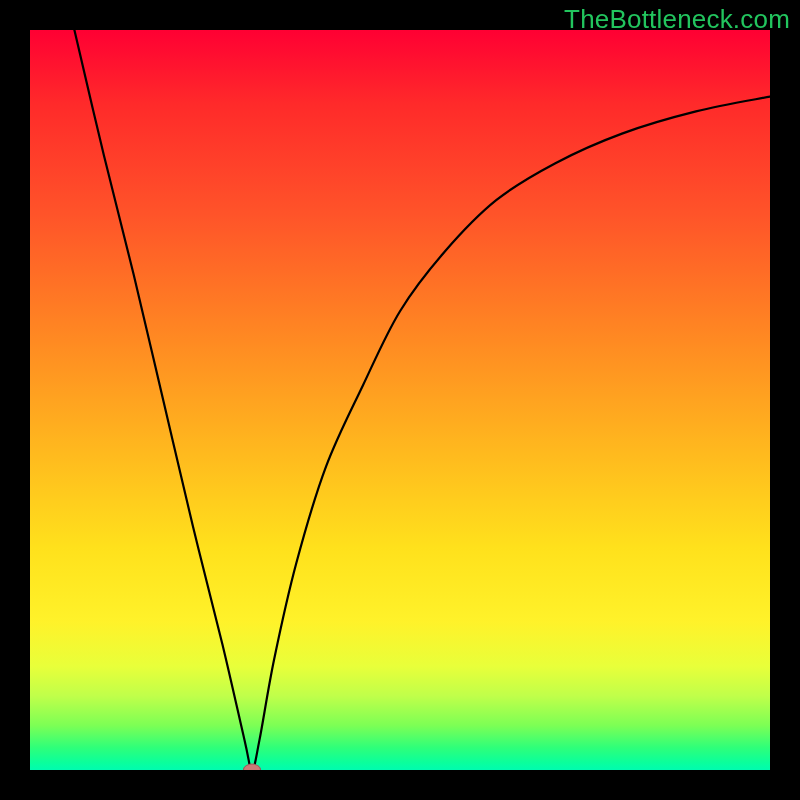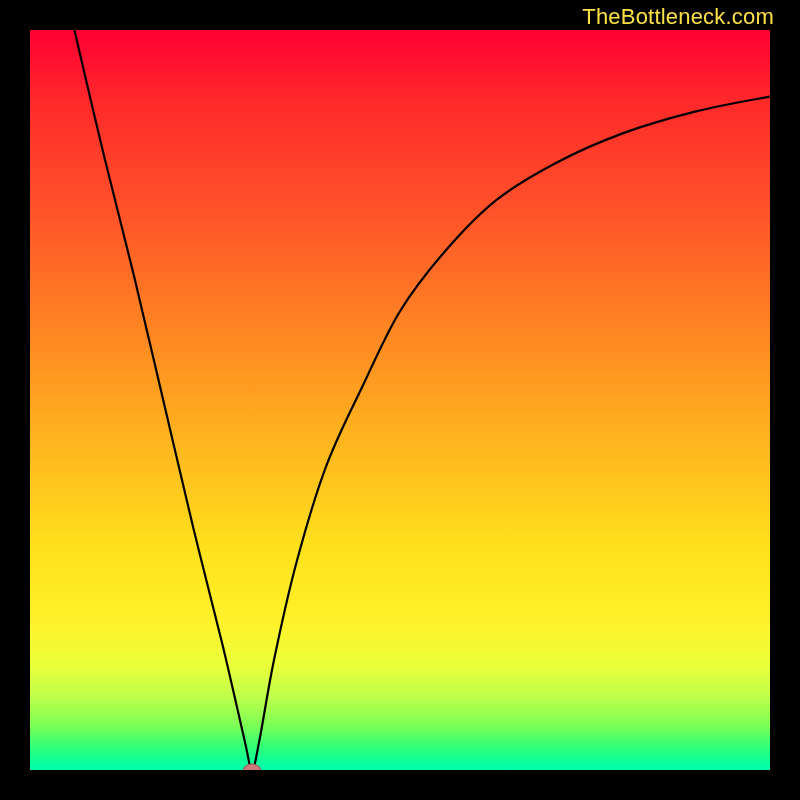--- a/index.html
+++ b/index.html
@@ -13,23 +13,23 @@
   }
   .frame {
     position: relative;
     width: 800px;
     height: 800px;
     background: #000;
   }
   .watermark {
     position: absolute;
     top: 4px;
-    right: 26px;
-    color: #fde047;
-    font-size: 22px;
+    right: 10px;
+    color: #22c55e;
+    font-size: 26px;
     font-weight: 400;
     letter-spacing: 0.2px;
     z-index: 5;
   }
   .plot-area {
     position: absolute;
     left: 30px;
     top: 30px;
     width: 740px;
     height: 740px;

